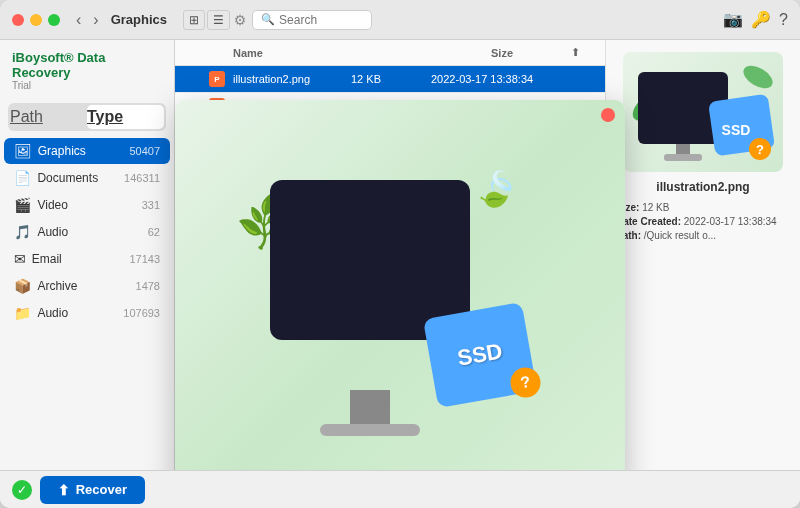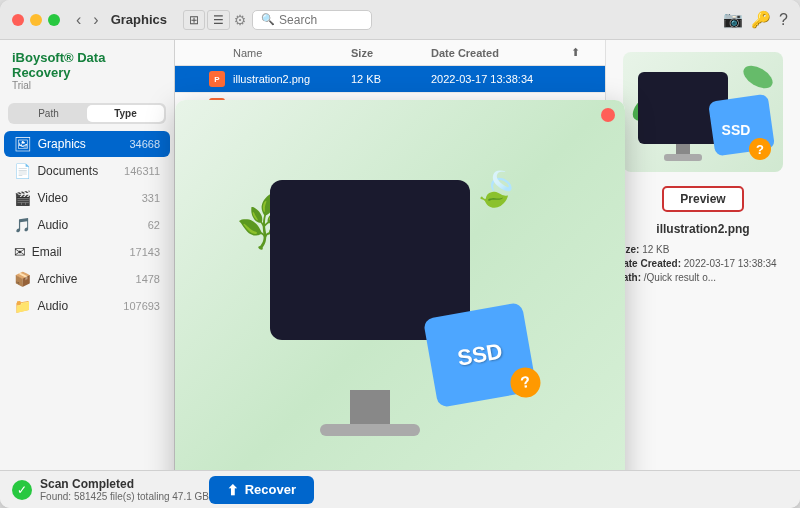--- a/index.html
+++ b/index.html
@@ -135,26 +135,27 @@
     }
     .sidebar-tabs {
       display: flex;
       margin: 6px 8px;
       background: #ddd;
       border-radius: 6px;
       padding: 2px;
     }
     .sidebar-tab {
       flex: 1;
-      text-align: center;
+      text-align: left;
       padding: 3px 0;
-      font-size: 10px;
+      font-size: 16px;
       cursor: pointer;
       border-radius: 5px;
       color: #555;
+      text-decoration: underline;
     }
     .sidebar-tab.active {
       background: white;
       font-weight: 600;
       color: #333;
     }
     .sidebar-items {
       flex: 1;
       overflow-y: auto;
     }
@@ -212,21 +213,21 @@
       align-items: center;
       padding: 6px 10px;
       border-bottom: 1px solid #e0e0e0;
       background: #fafafa;
       font-size: 11px;
       color: #666;
       flex-shrink: 0;
     }
     .file-list-header .col-check { width: 24px; }
     .file-list-header .col-type { width: 24px; }
-    .file-list-header .col-name { flex: 1; font-weight: 400; }
+    .file-list-header .col-name { flex: 1; font-weight: 700; }
     .file-list-header .col-size { width: 80px; font-weight: 600; margin-left: 45px; }
     .file-list-header .col-date { width: 140px; font-weight: 600; }
     .file-list-header .col-action { width: 24px; }
     .file-list-body {
       flex: 1;
       overflow-y: auto;
     }
     .file-row {
       display: flex;
       align-items: center;
@@ -538,21 +539,21 @@
         <div class="sidebar-trial">Trial</div>
       </div>
       <div class="sidebar-tabs">
         <div class="sidebar-tab">Path</div>
         <div class="sidebar-tab active">Type</div>
       </div>
       <div class="sidebar-items">
         <div class="sidebar-item active">
           <span class="item-icon">🖼</span>
           <span class="item-label">Graphics</span>
-          <span class="item-count">34668</span>
+          <span class="item-count">50407</span>
         </div>
         <div class="sidebar-item">
           <span class="item-icon">📄</span>
           <span class="item-label">Documents</span>
           <span class="item-count">146311</span>
         </div>
         <div class="sidebar-item">
           <span class="item-icon">🎬</span>
           <span class="item-label">Video</span>
           <span class="item-count">331</span>
@@ -579,21 +580,20 @@
         </div>
       </div>
     </div>
 
     <div class="file-list-area">
       <div class="file-list-header">
         <div class="col-check"></div>
         <div class="col-type"></div>
         <div class="col-name">Name</div>
         <div class="col-size">Size</div>
-        <div class="col-date">Date Created</div>
         <div class="col-action">⬆</div>
       </div>
       <div class="file-list-body">
 
         <div class="file-row selected">
           <div class="col-check">
               <div class="checkbox" style="background:#0066cc;border-color:#0066cc;"></div>
             </div>
           <div class="col-type"><span class="file-type-icon png-icon">P</span></div>
           <div class="col-name">illustration2.png</div>
@@ -737,21 +737,20 @@
 
           <rect x="48" y="87" width="14" height="12" fill="#888"></rect>
           <rect x="36" y="97" width="38" height="7" rx="3" fill="#aaa"></rect>
 
           <rect x="80" y="45" width="60" height="55" rx="8" fill="#4da6ff" transform="rotate(-8 80 45)"></rect>
           <text x="108" y="78" text-anchor="middle" font-size="14" font-weight="900" fill="white">SSD</text>
           <circle cx="132" cy="92" r="11" fill="#ff9900"></circle>
           <text x="132" y="97" text-anchor="middle" font-size="13" font-weight="900" fill="white">?</text>
         </svg>
       </div>
-      <button class="preview-btn">Preview</button>
       <div class="file-info">
         <div class="file-info-name">illustration2.png</div>
         <div class="file-info-row">
           <span class="file-info-label">Size:</span>
           <span>12 KB</span>
         </div>
         <div class="file-info-row">
           <span class="file-info-label">Date Created:</span>
           <span>2022-03-17 13:38:34</span>
         </div>
@@ -780,22 +779,18 @@
             </div>
           </div>
         </div>
       </div>
 
     </div>
   </div>
 
   <div class="status-bar">
     <div class="scan-complete-icon">✓</div>
-    <div>
-      <div class="scan-status-text">Scan Completed</div>
-      <div class="scan-detail-text">Found: 581425 file(s) totaling 47.1 GB</div>
-    </div>
     <button class="recover-btn">
       <span class="recover-icon">⬆</span>
       <span>Recover</span>
     </button>
   </div>
 </div>
 
 </body></html>

